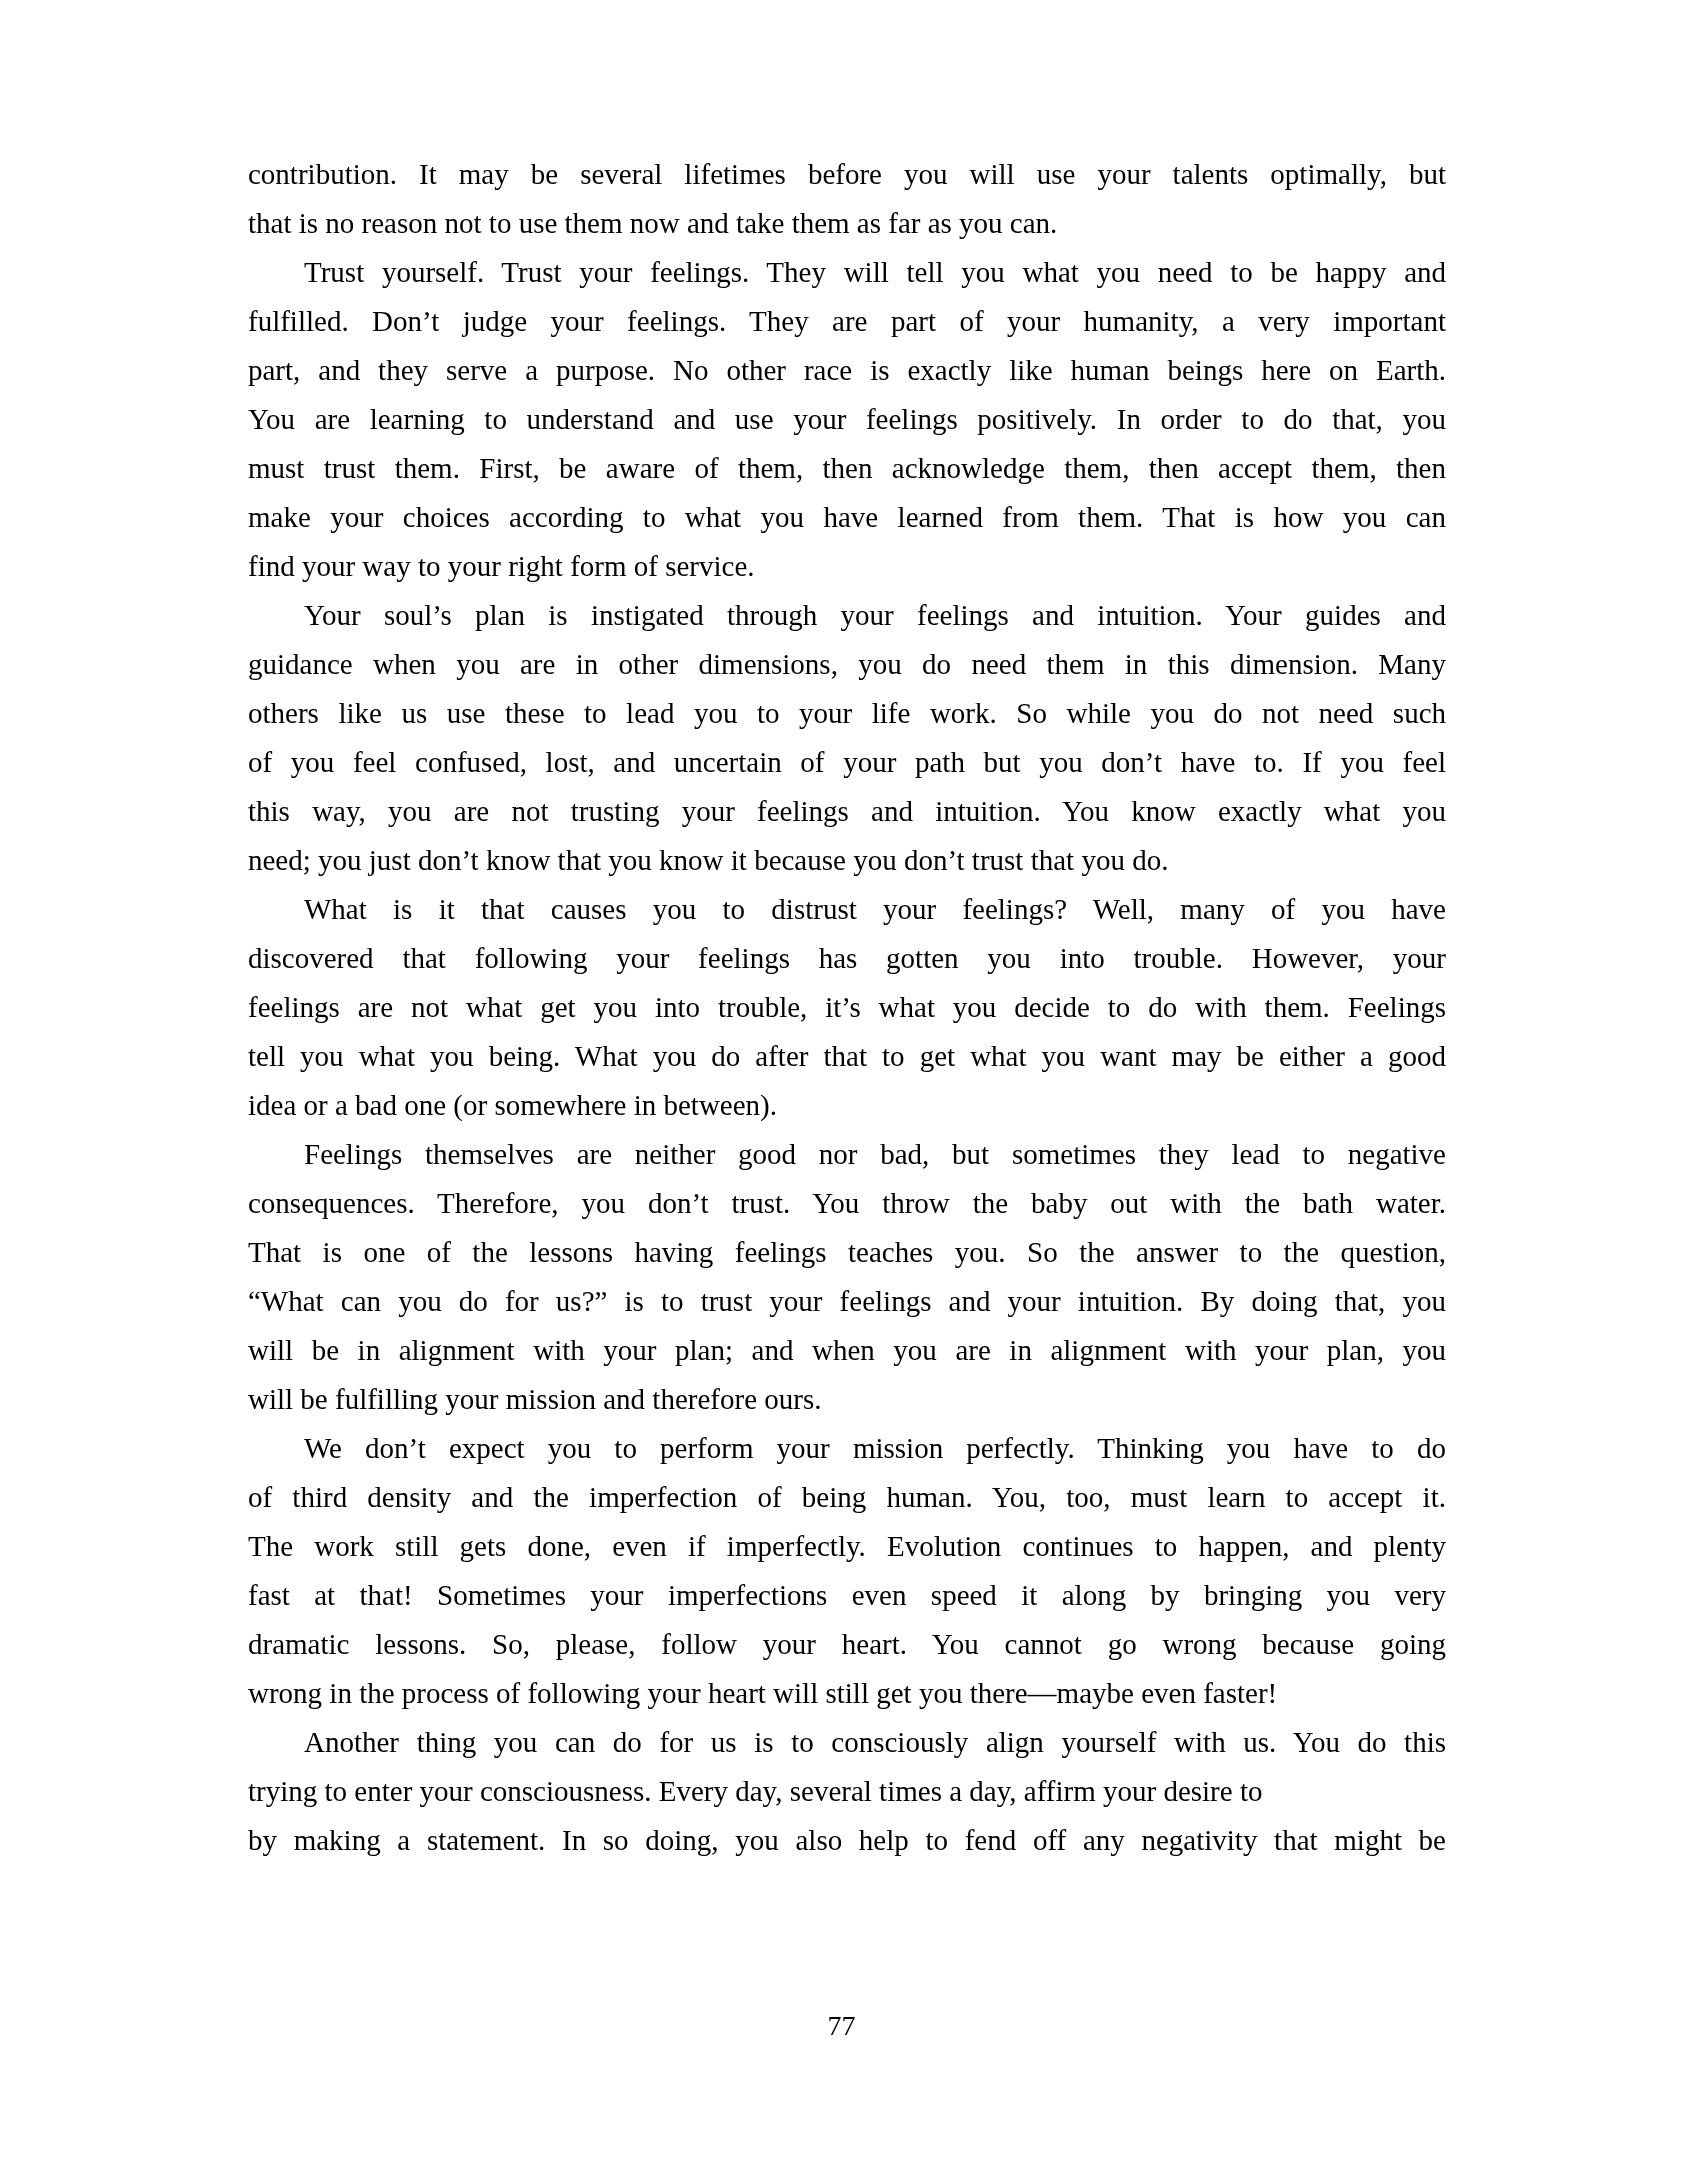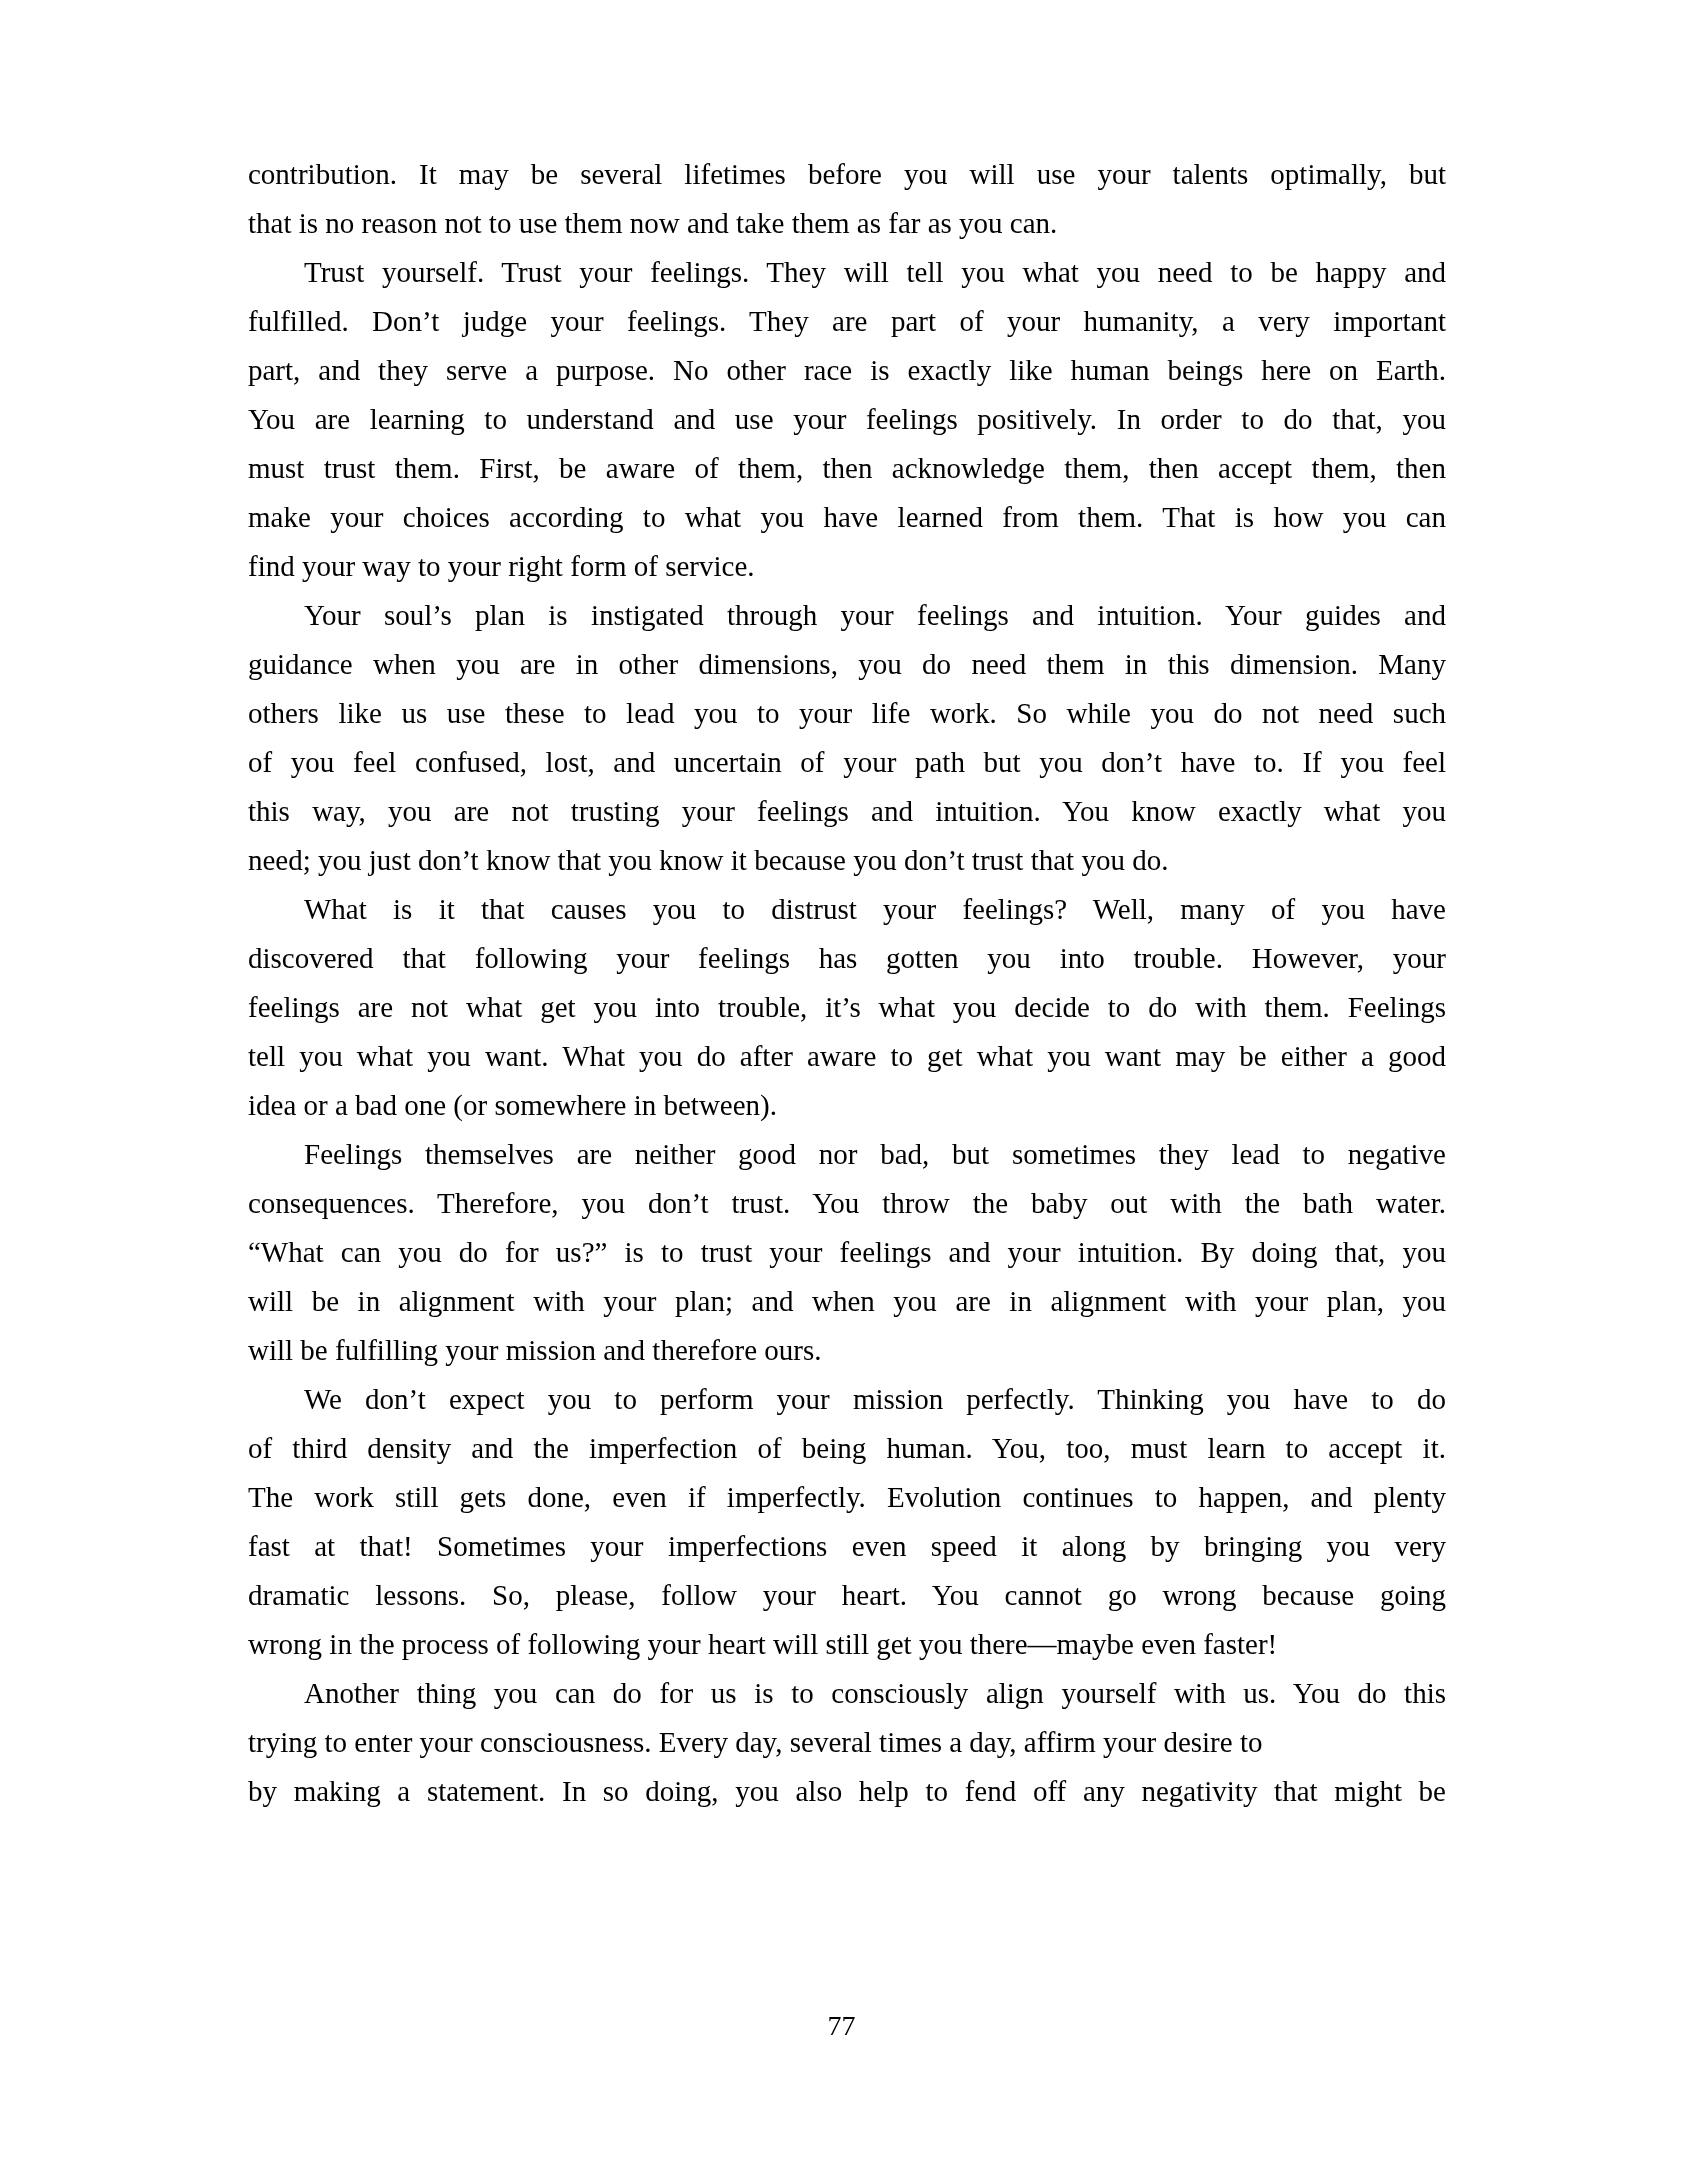--- a/index.html
+++ b/index.html
@@ -79,26 +79,27 @@
         <div class="line">guidance when you are in other dimensions, you do need them in this dimension. Many</div>
         <div class="line">others like us use these to lead you to your life work. So while you do not need such</div>
         <div class="line">of you feel confused, lost, and uncertain of your path but you don’t have to. If you feel</div>
         <div class="line">this way, you are not trusting your feelings and intuition. You know exactly what you</div>
         <div class="line last">need; you just don’t know that you know it because you don’t trust that you do.</div>
       </div>
       <div class="paragraph">
         <div class="line indent">What is it that causes you to distrust your feelings? Well, many of you have</div>
         <div class="line">discovered that following your feelings has gotten you into trouble. However, your</div>
         <div class="line">feelings are not what get you into trouble, it’s what you decide to do with them. Feelings</div>
-        <div class="line">tell you what you want. What you do after aware to get what you want may be either a good</div>
+        <div class="line">tell you what you being. What you do after that to get what you want may be either a good</div>
         <div class="line last">idea or a bad one (or somewhere in between).</div>
       </div>
       <div class="paragraph">
         <div class="line indent">Feelings themselves are neither good nor bad, but sometimes they lead to negative</div>
         <div class="line">consequences. Therefore, you don’t trust. You throw the baby out with the bath water.</div>
+        <div class="line">That is one of the lessons having feelings teaches you. So the answer to the question,</div>
         <div class="line">“What can you do for us?” is to trust your feelings and your intuition. By doing that, you</div>
         <div class="line">will be in alignment with your plan; and when you are in alignment with your plan, you</div>
         <div class="line last">will be fulfilling your mission and therefore ours.</div>
       </div>
       <div class="paragraph">
         <div class="line indent">We don’t expect you to perform your mission perfectly. Thinking you have to do</div>
         <div class="line">of third density and the imperfection of being human. You, too, must learn to accept it.</div>
         <div class="line">The work still gets done, even if imperfectly. Evolution continues to happen, and plenty</div>
         <div class="line">fast at that! Sometimes your imperfections even speed it along by bringing you very</div>
         <div class="line">dramatic lessons. So, please, follow your heart. You cannot go wrong because going</div>

